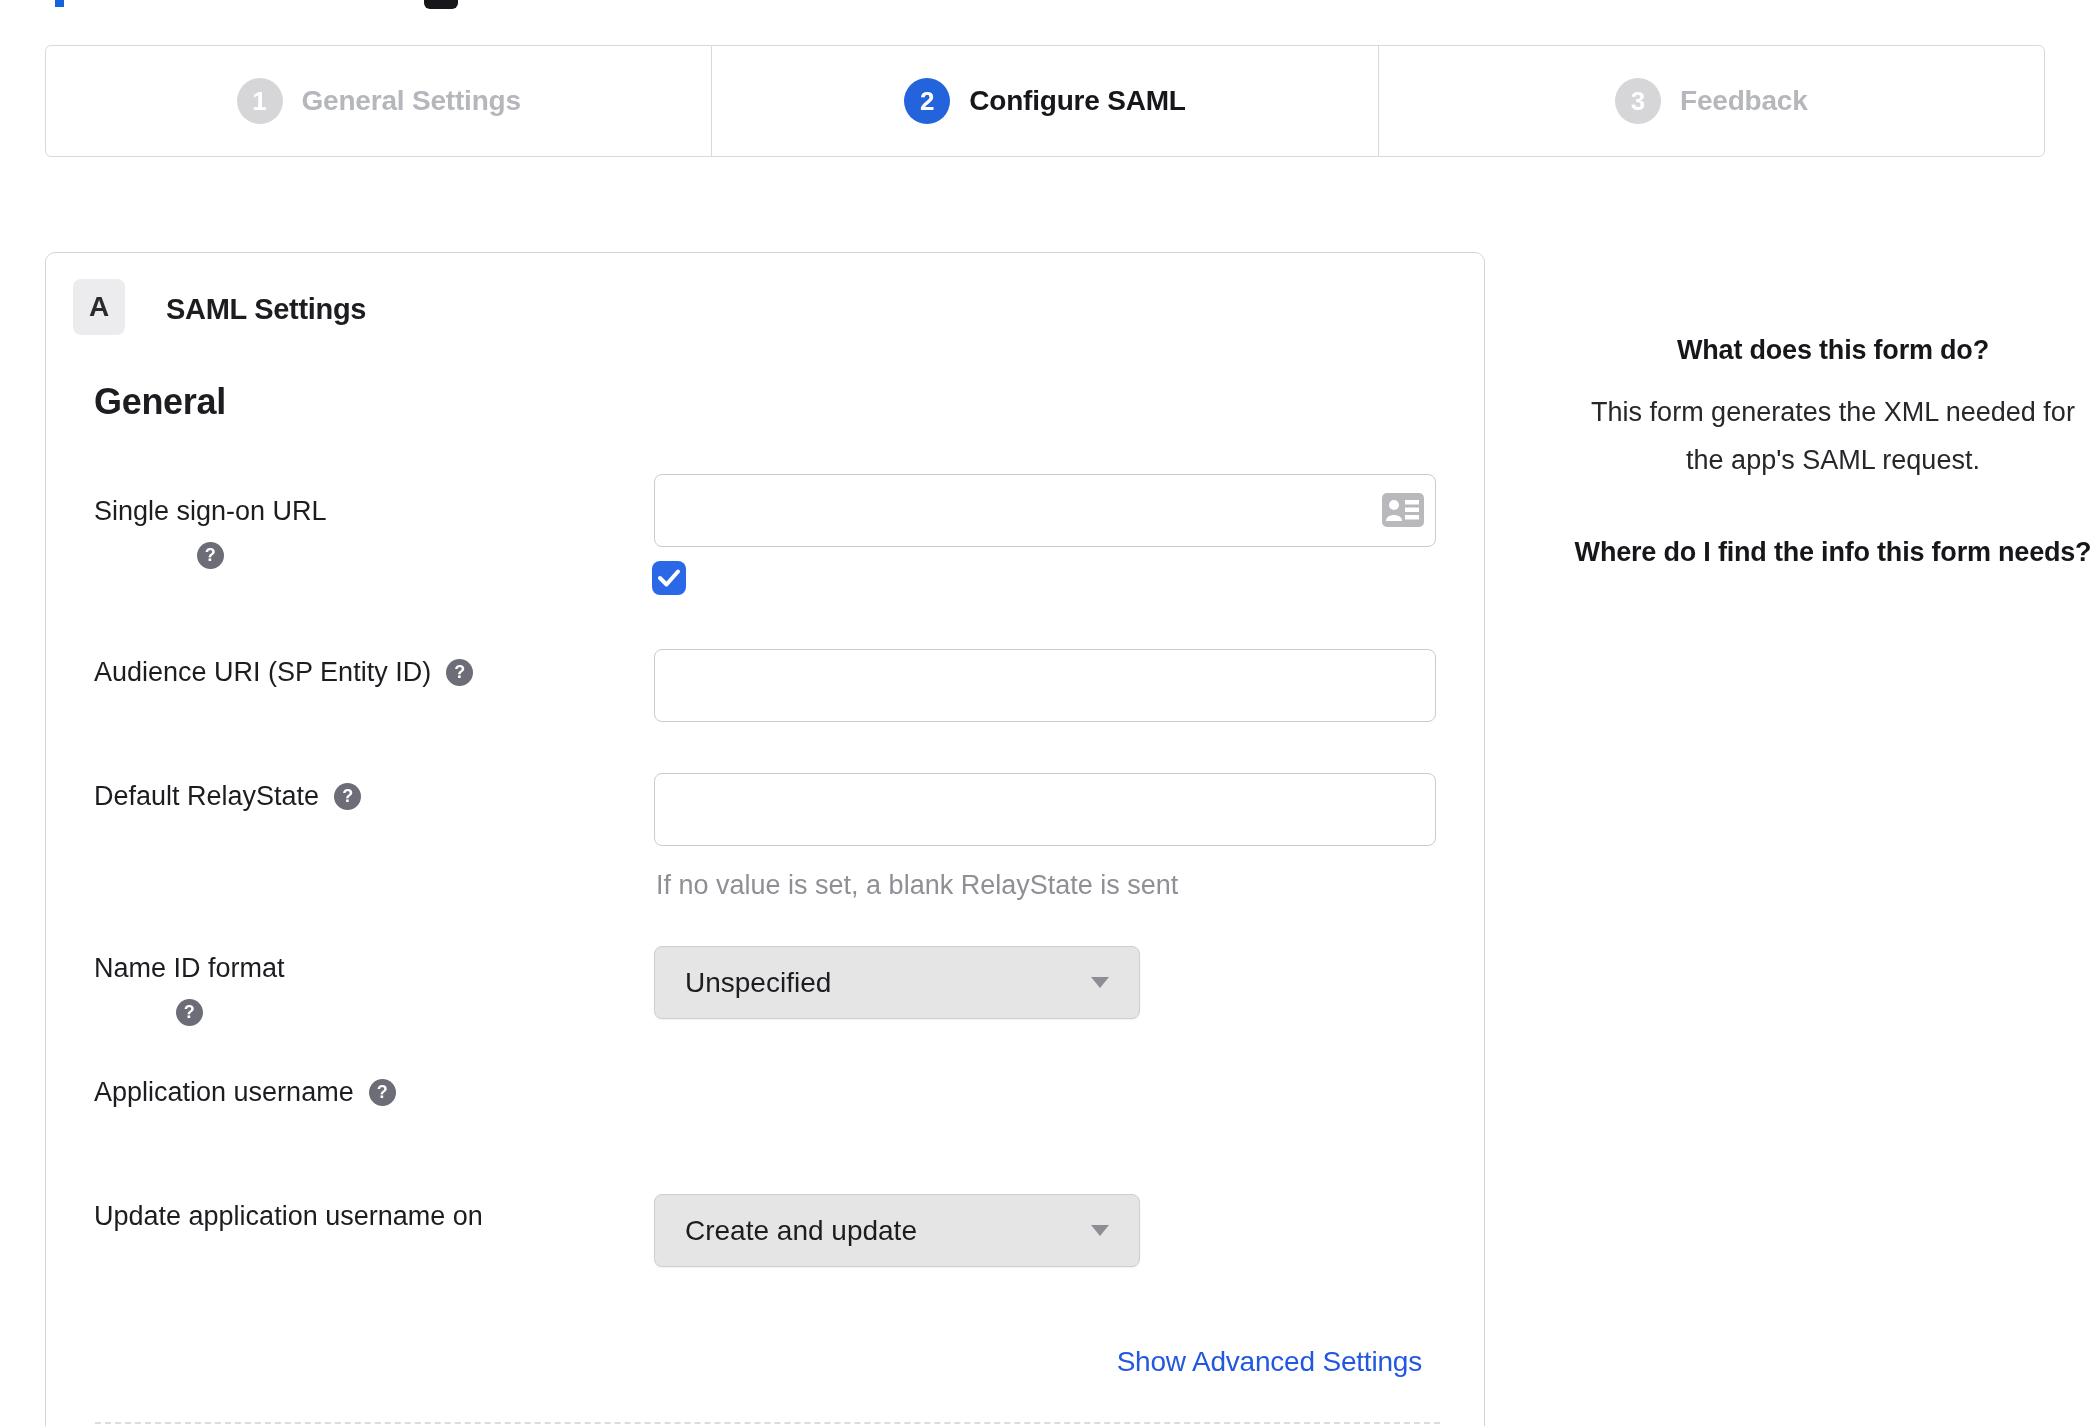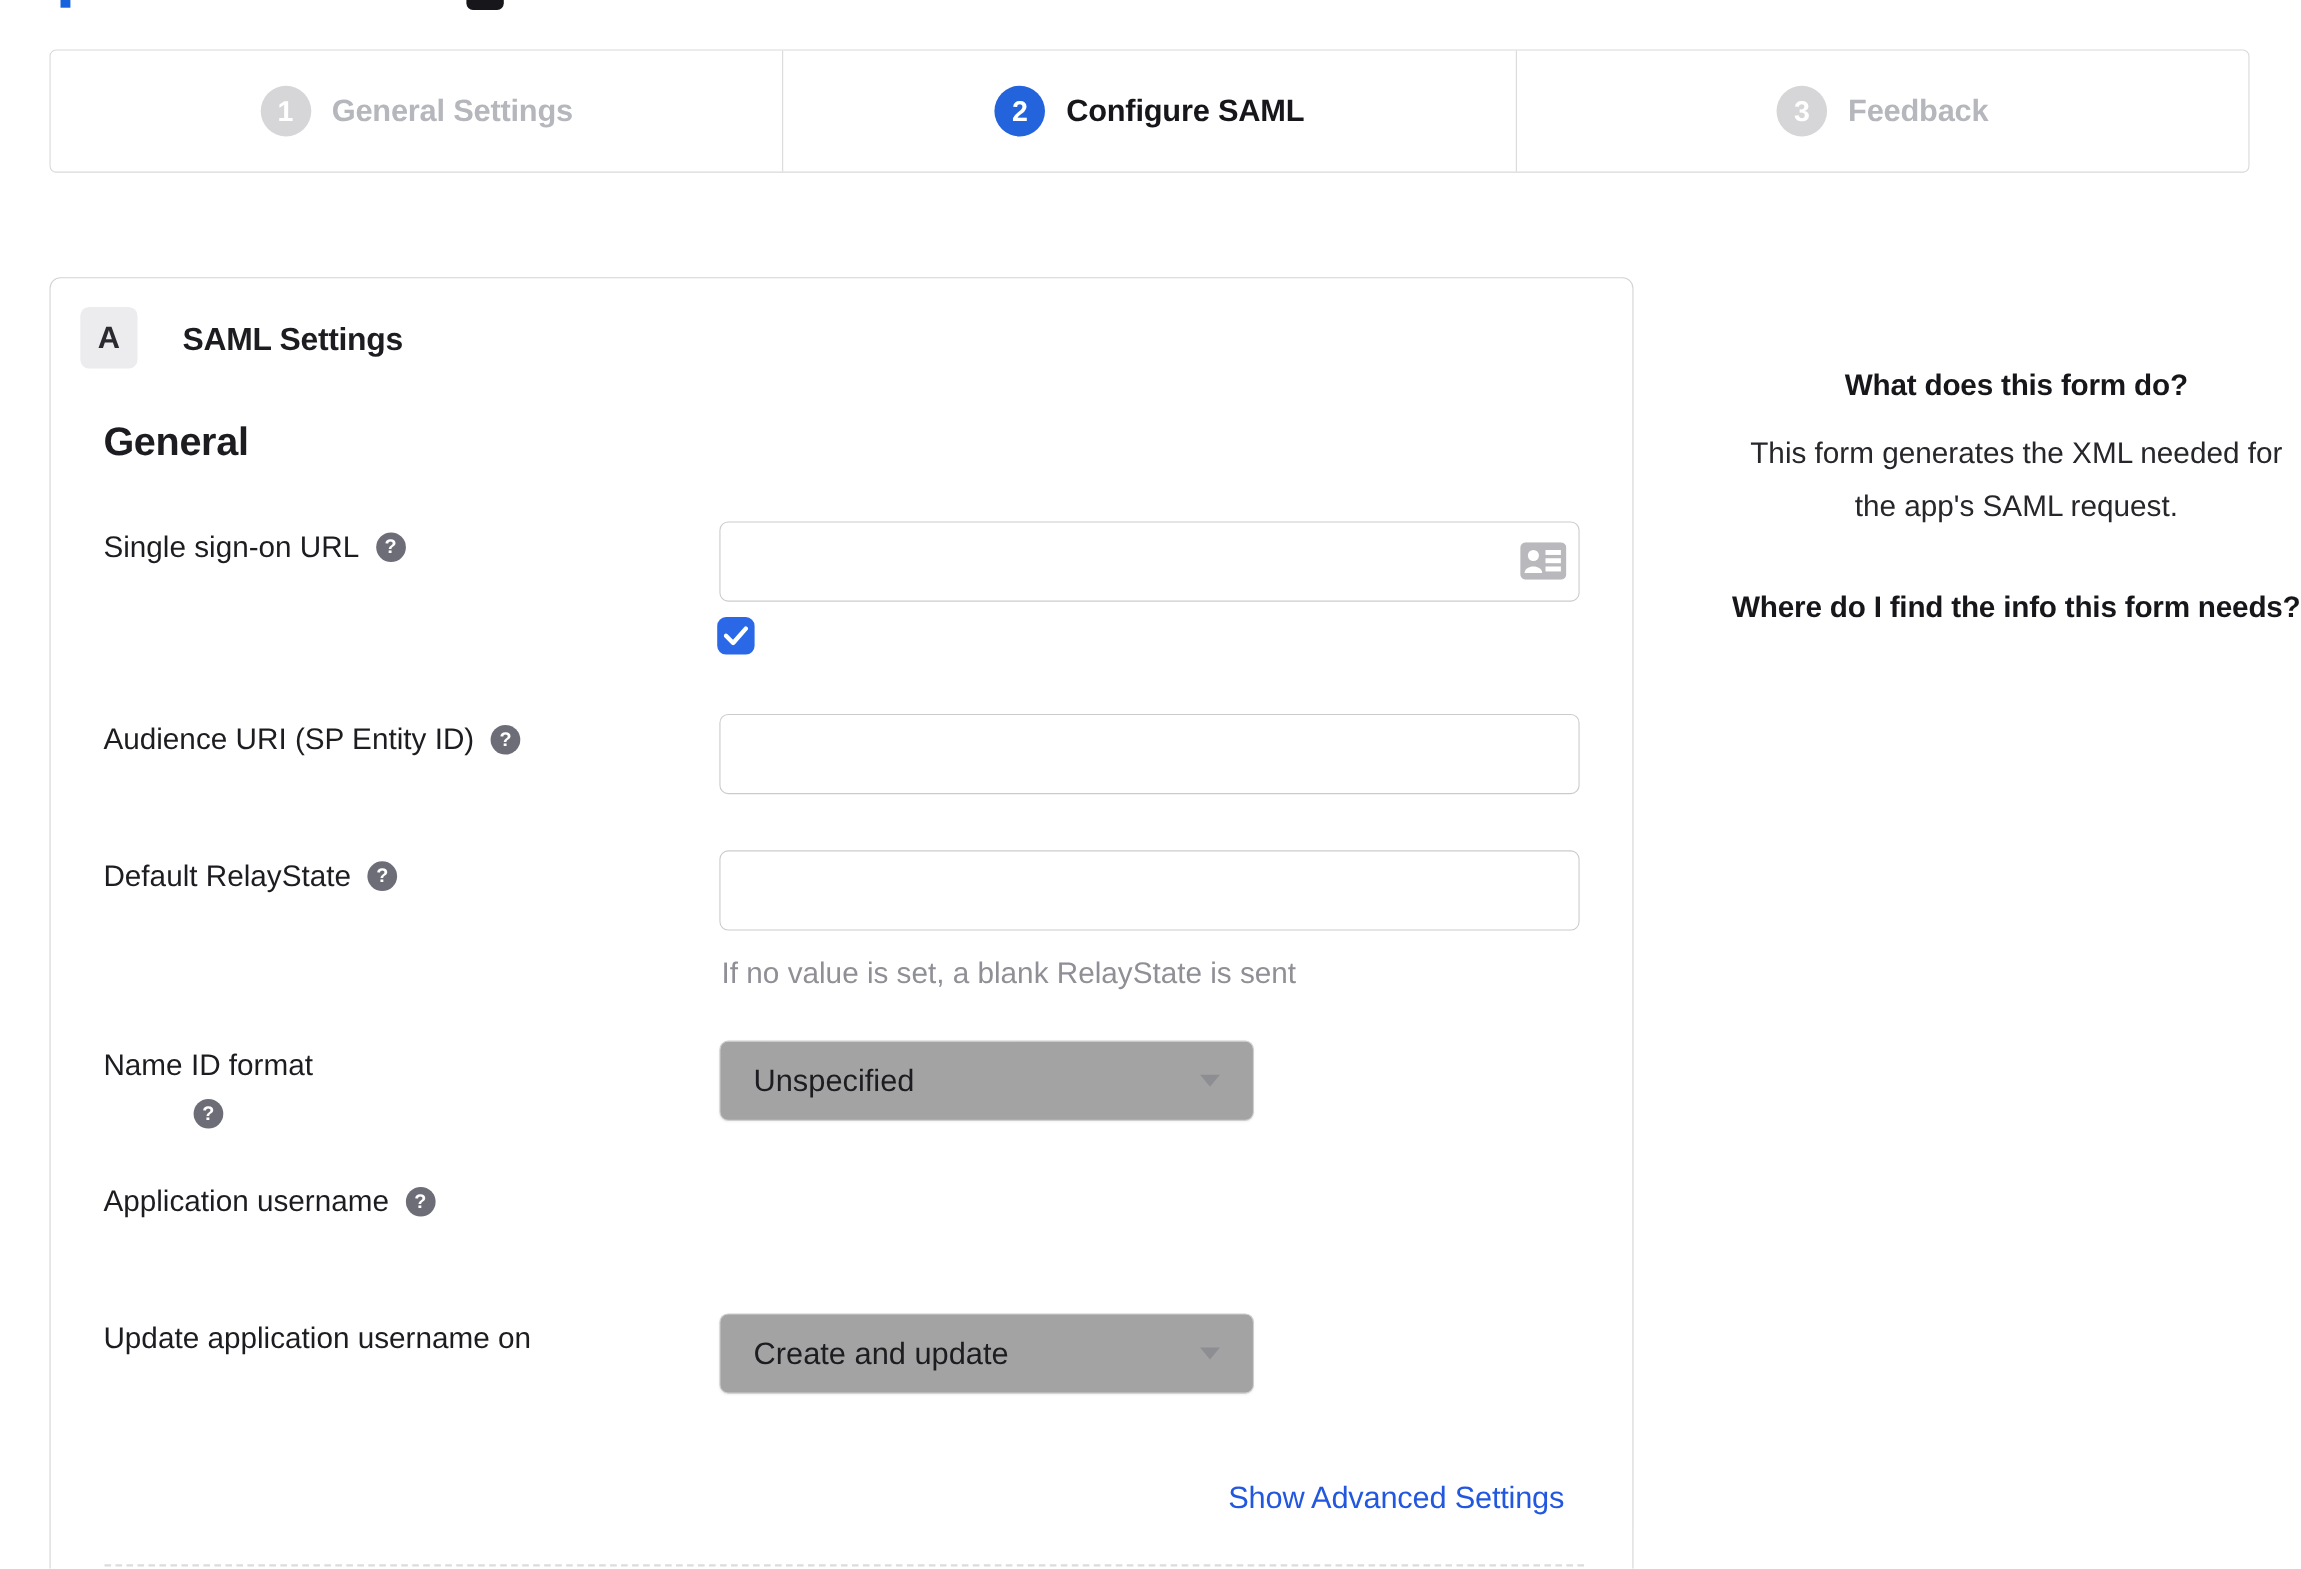--- a/index.html
+++ b/index.html
@@ -71,21 +71,21 @@
     box-sizing:border-box;
   }
   .checkbox svg{display:none;}
   .checkbox.checked svg{display:block;}
   .checkbox-label{position:absolute;left:668px;font-size:27px;color:#17171b;white-space:nowrap;}
 
   .note-text{position:absolute;left:610px;font-size:27px;color:#8f8f96;white-space:nowrap;}
 
   .select-box{
     position:absolute;left:608px;width:486px;height:73px;box-sizing:border-box;
-    border:1px solid #cfcfd2;border-radius:8px;background:#a3a3a3;
+    border:1px solid #cfcfd2;border-radius:8px;background:#e5e5e5;
     box-shadow:0 1px 2px rgba(0,0,0,0.06);
     display:flex;align-items:center;padding:0 30px;cursor:default;
   }
   .select-value{font-size:28px;color:#1d1d21;}
   .select-arrow{
     margin-left:auto;width:0;height:0;
     border-left:9px solid transparent;border-right:9px solid transparent;
     border-top:11px solid #8d8d94;
   }
   .advanced-link{
@@ -123,21 +123,21 @@
     <div class="step-circle">3</div>
     <div class="step-label">Feedback</div>
   </div>
 </div>
 
 <div class="card">
   <div class="section-badge">A</div>
   <div class="card-title">SAML Settings</div>
   <div class="section-heading">General</div>
 
-  <div class="field-label" style="top:229px;">
+  <div class="field-label" style="top:243px;flex-direction:column;">
     <span>Single sign-on URL</span>
     <span class="help-dot">?</span>
   </div>
   <input class="text-input" style="top: 221px;" type="text" value="">
   <svg class="vcard-icon" style="left:1336px;top:240px;" width="42" height="34" viewBox="0 0 42 34">
     <rect x="0" y="0" width="42" height="34" rx="5" fill="#b9b9bd"></rect>
     <circle cx="12" cy="12" r="5" fill="#ffffff"></circle>
     <path d="M4 28 C4 20 20 20 20 28 Z" fill="#ffffff"></path>
     <rect x="23" y="7" width="14" height="4.5" fill="#ffffff"></rect>
     <rect x="23" y="14.5" width="14" height="4.5" fill="#ffffff"></rect>

